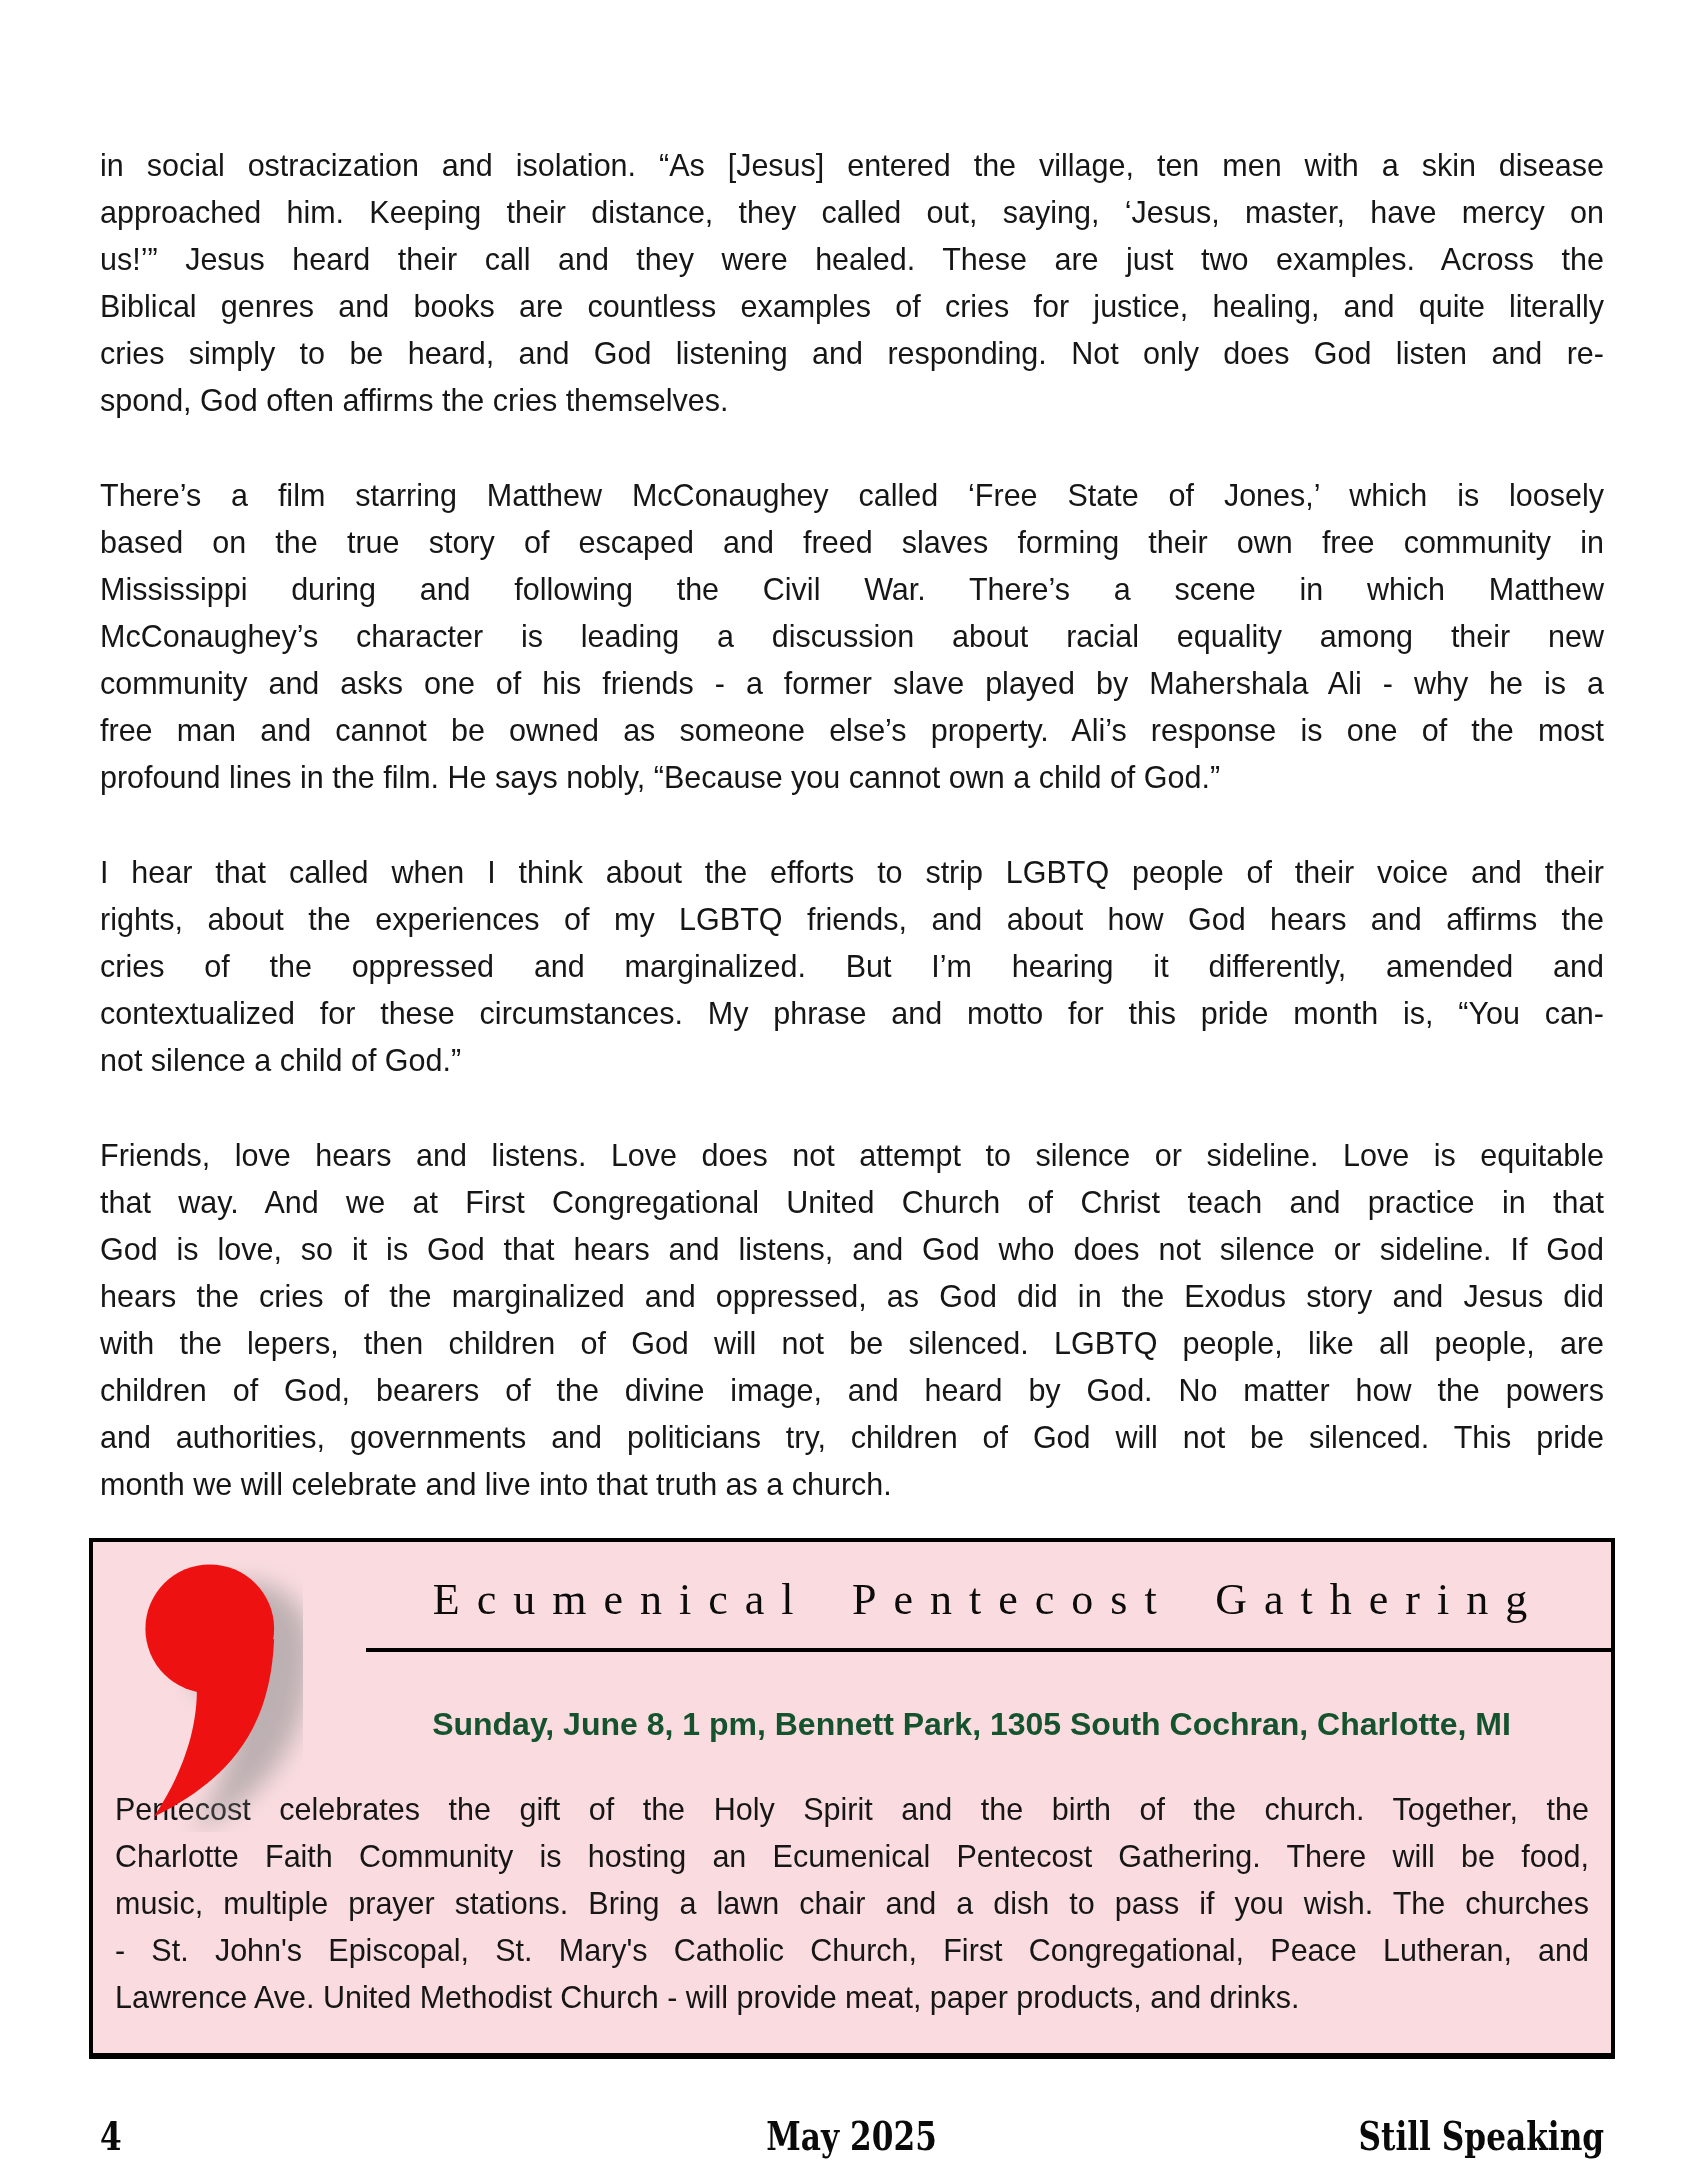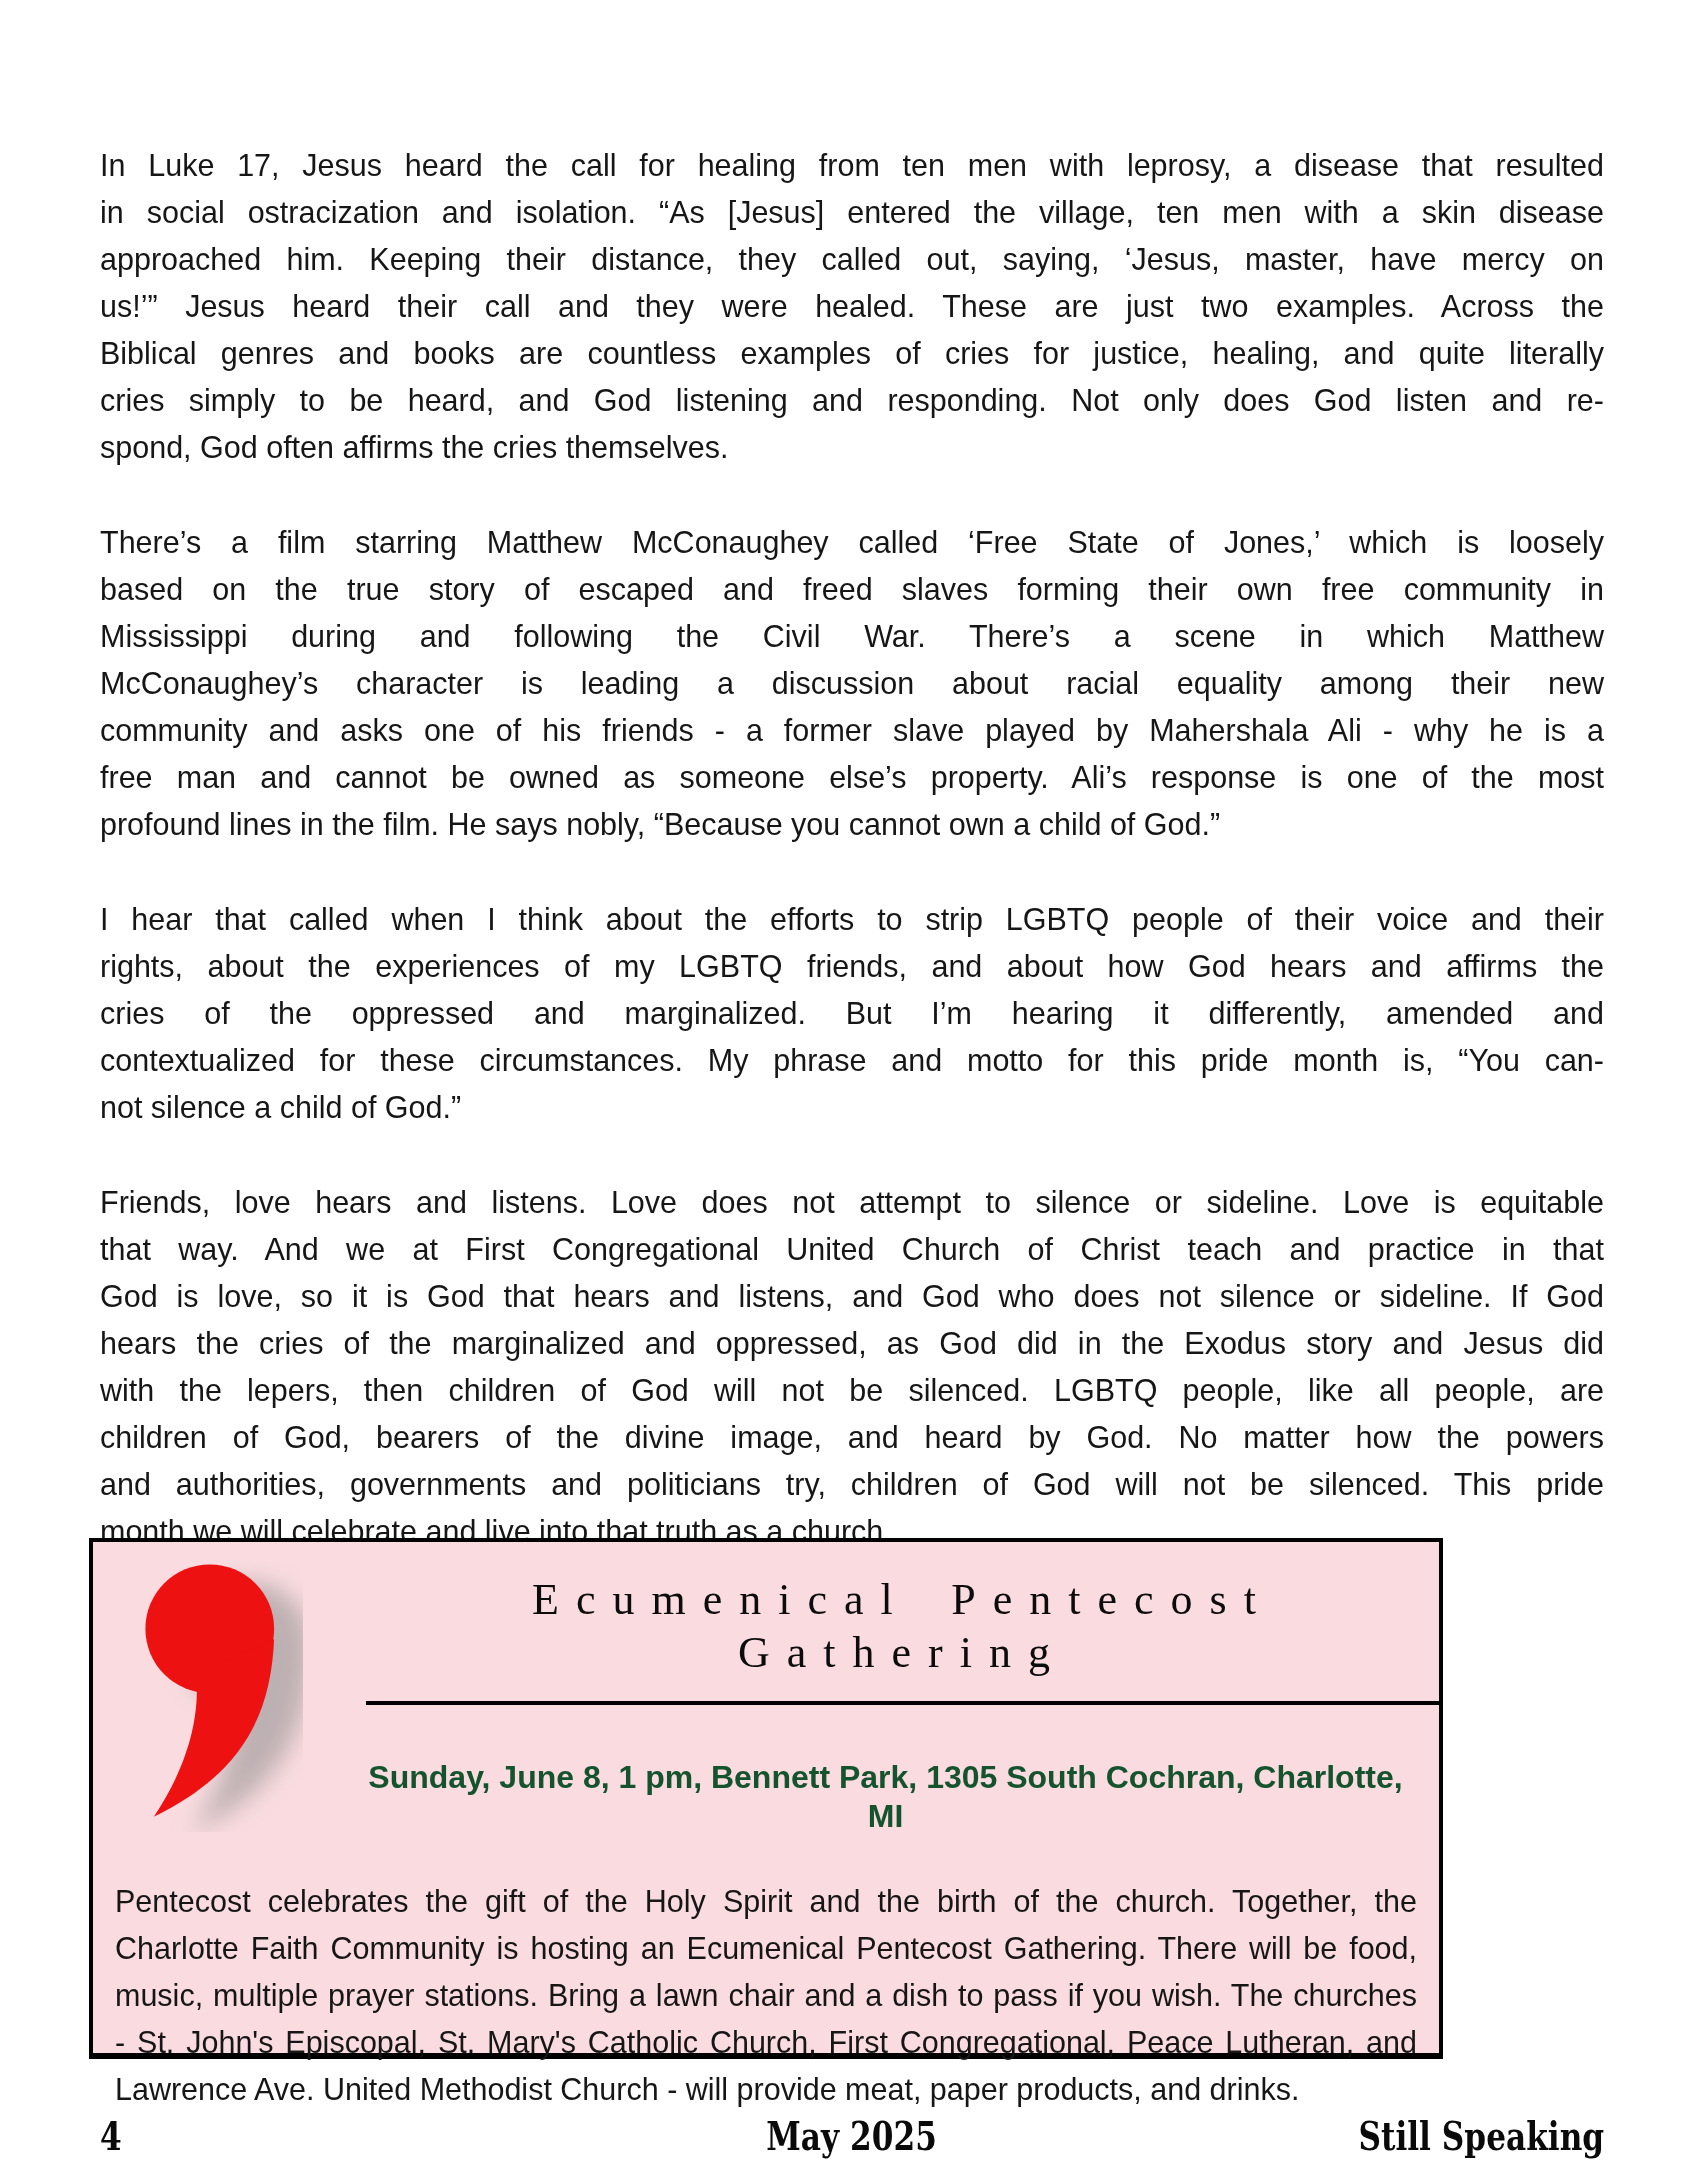--- a/index.html
+++ b/index.html
@@ -21,21 +21,21 @@
   }
   .para { margin: 0 0 48px 0; font-size: 30.5px; line-height: 47px; }
   .jline { text-align: justify; text-align-last: justify; }
   .jline.last { text-align-last: left; }
 
   
   .event-box {
     position: absolute;
     left: 89px;
     top: 1538px;
-    width: 1354px;
+    width: 1526px;
     height: 521px;
     box-sizing: border-box;
     border: 4.2px solid #000000;
     border-bottom-width: 6.8px;
     background: #fadce0;
   }
   .comma-wrap {
     position: absolute;
     left: 32px;
     top: 18.6px;
@@ -94,21 +94,20 @@
   .f-center .condensed { transform-origin: center center; }
   .f-right .condensed { transform-origin: right center; }
 </style>
 </head>
 <body>
 
 <div class="page">
 
   <main class="article">
     <div class="para">
-      <div class="jline">In Luke 17, Jesus heard the call for healing from ten men with leprosy, a disease that resulted</div>
       <div class="jline">in social ostracization and isolation. “As [Jesus] entered the village, ten men with a skin disease</div>
       <div class="jline">approached him. Keeping their distance, they called out, saying, ‘Jesus, master, have mercy on</div>
       <div class="jline">us!’” Jesus heard their call and they were healed. These are just two examples. Across the</div>
       <div class="jline">Biblical genres and books are countless examples of cries for justice, healing, and quite literally</div>
       <div class="jline">cries simply to be heard, and God listening and responding. Not only does God listen and re-</div>
       <div class="jline last">spond, God often affirms the cries themselves.</div>
     </div>
 
     <div class="para">
       <div class="jline">There’s a film starring Matthew McConaughey called ‘Free State of Jones,’ which is loosely</div>

